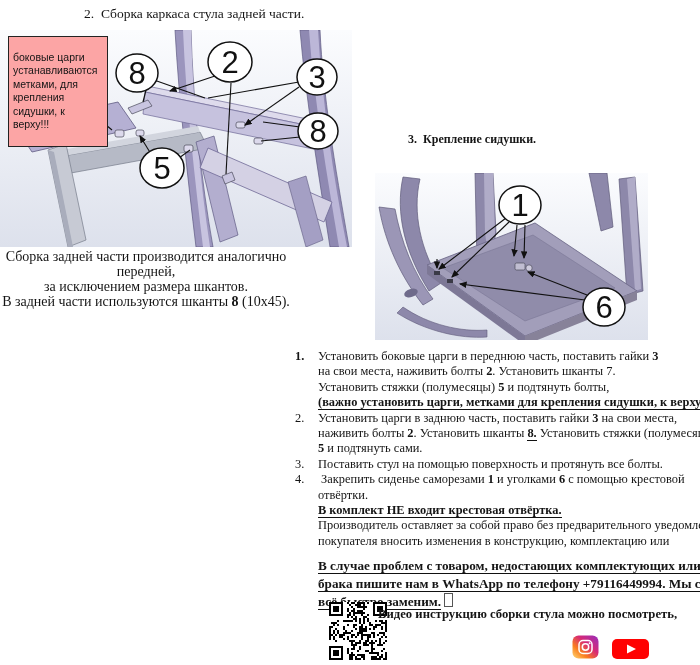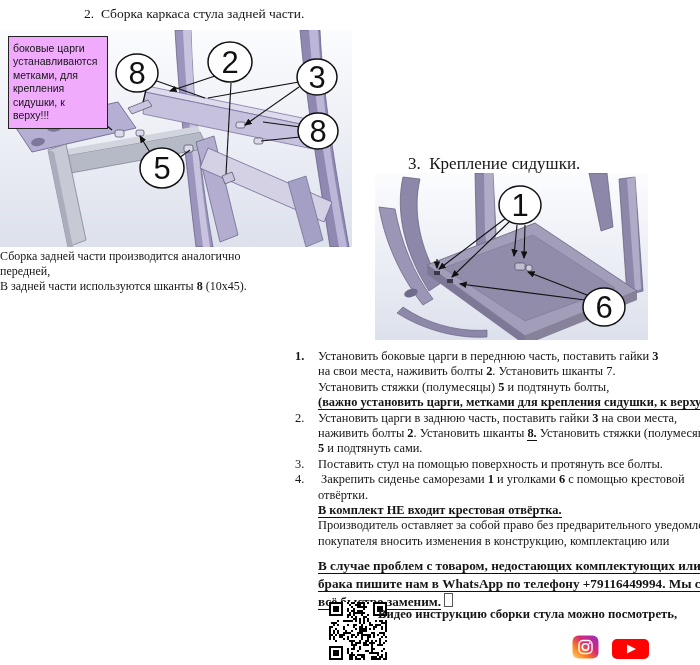--- a/index.html
+++ b/index.html
@@ -1,26 +1,26 @@
 <!DOCTYPE html>
 <html><head>
 <meta charset="utf-8">
 <style>
   html,body{margin:0;padding:0}
   body{width:700px;height:665px;background:#fff;position:relative;overflow:hidden;
        font-family:"Liberation Serif",serif;color:#151515}
   .abs{position:absolute}
   #title2{left:84px;top:6px;font-size:13.5px;font-weight:normal;white-space:nowrap}
-  #title3{left:408px;top:154px;font-size:17px;font-weight:normal;white-space:nowrap}
-  #notebox{left:8px;top:36px;width:90px;border:1.4px solid #222;background:#f0abfc;
+  #title3{left:408px;top:132px;font-size:12px;font-weight:bold;white-space:nowrap}
+  #notebox{left:8px;top:36px;width:90px;border:1.4px solid #222;background:#fca5a5;
            font-family:"Liberation Sans",sans-serif;font-size:10.5px;line-height:1.28;
-           padding:5px 4px;z-index:3}
+           padding:14px 4px;z-index:3}
   #diagL{left:0;top:30px}
   #diagR{left:375px;top:173px}
-  #capt{left:0;top:249px;width:292px;text-align:left;font-size:12px;line-height:15px}
+  #capt{left:0;top:249px;width:292px;text-align:center;font-size:14px;line-height:15px}
   #steps{left:295px;top:349px;width:404px;font-size:12.4px;line-height:15.4px}
   .step{position:relative;padding-left:23px;white-space:nowrap}
   .num{position:absolute;left:0;top:0}
   .b{font-weight:bold}
   .u{border-bottom:1.4px solid #111}
   .sq{text-decoration-style:wavy;text-decoration-color:#e03131;
       text-decoration-thickness:1px;text-underline-offset:2.5px}
   .gap{height:8px}
   .lg{font-size:13.2px;line-height:18px}
   .cbox{display:inline-block;width:7px;height:12px;border:1px solid #555;margin-left:3px;vertical-align:-1px}
@@ -130,20 +130,21 @@
   <g>
     <ellipse class="callout" cx="162" cy="138" rx="22" ry="20"></ellipse>
     <text class="cnum" x="162" y="149">5</text>
   </g>
 </svg>
 
 <div id="notebox" class="abs">боковые царги устанавливаются метками, для крепления сидушки, к верху!!!</div>
 
 <div id="capt" class="abs">
     <div><span>Сборка задней части производится аналогично передней,</span></div>
+    <div><span>за исключением размера шкантов.</span></div>
     <div><span>В задней части используются шканты </span><span class="b">8</span><span> (10х45).</span></div>
   </div>
 
 <div id="title3" class="abs">3.&nbsp; Крепление сидушки.</div>
 
 <svg id="diagR" class="abs" width="273" height="167" viewBox="0 0 273 167">
   <defs>
     <linearGradient id="bgR" x1="0" y1="0" x2="0" y2="1">
       <stop offset="0" stop-color="#fbfcfe"></stop>
         <stop offset="1" stop-color="#dde1ec"></stop>

